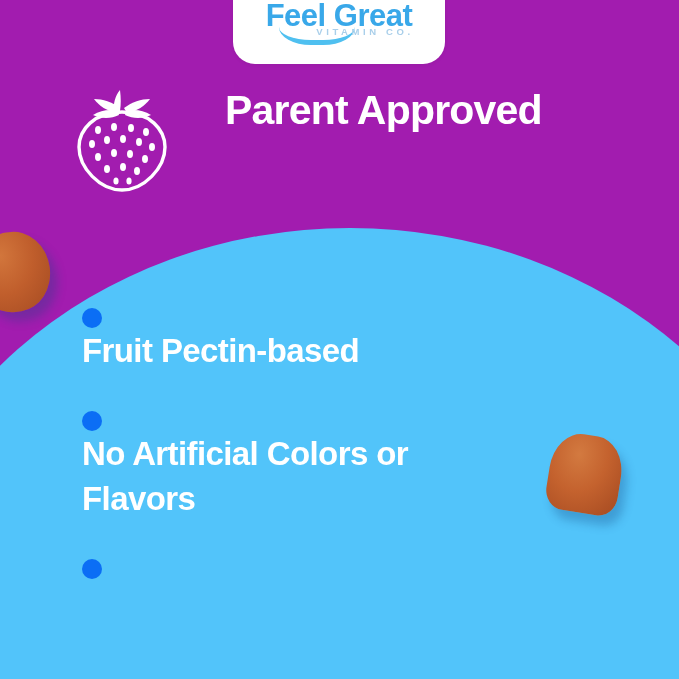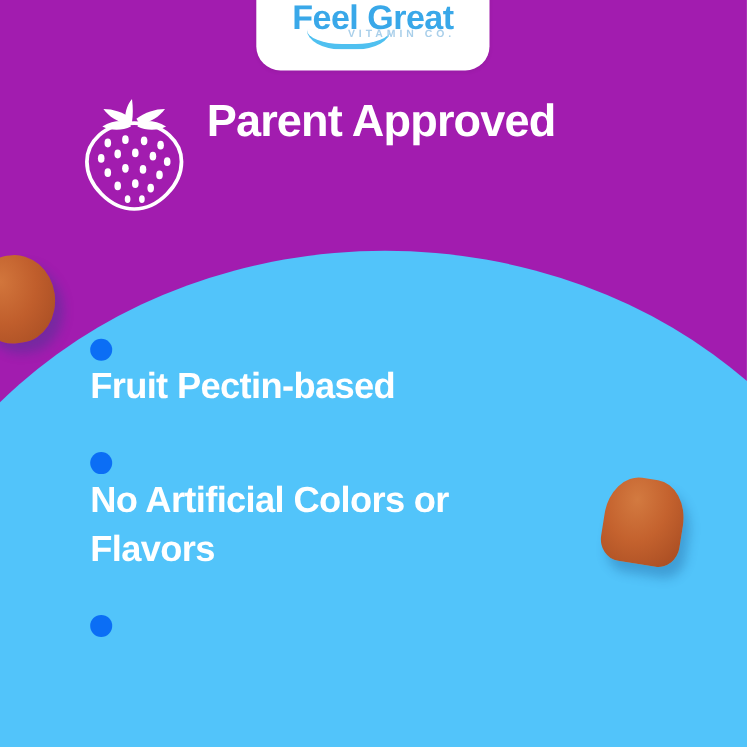--- a/index.html
+++ b/index.html
@@ -102,20 +102,21 @@
     width: 470px;
   }
   .headline-main {
     display: block;
     font-size: 41px;
     line-height: 48px;
     font-weight: bold;
     color: #FFFFFF;
     letter-spacing: -0.8px;
     white-space: nowrap;
+    margin-left: 37px;
   }
   .headline-sub {
     display: block;
     font-size: 36px;
     line-height: 46px;
     font-weight: normal;
     color: #5FCCFB;
     letter-spacing: -0.6px;
     white-space: nowrap;
   }

